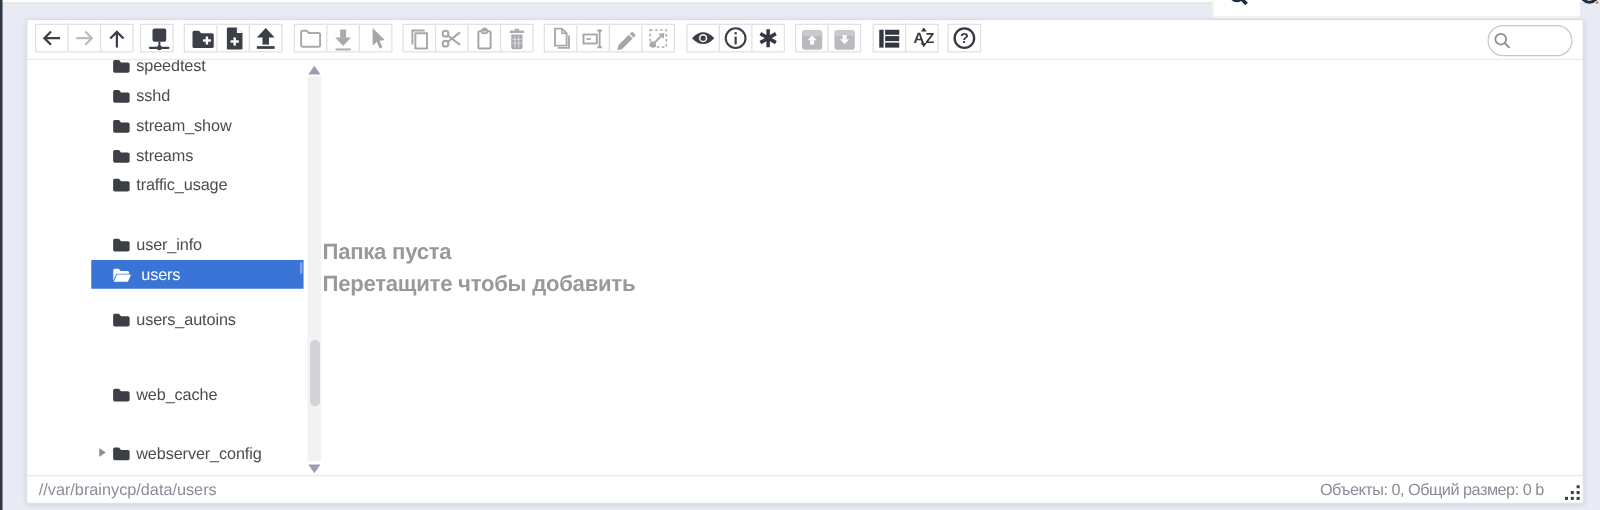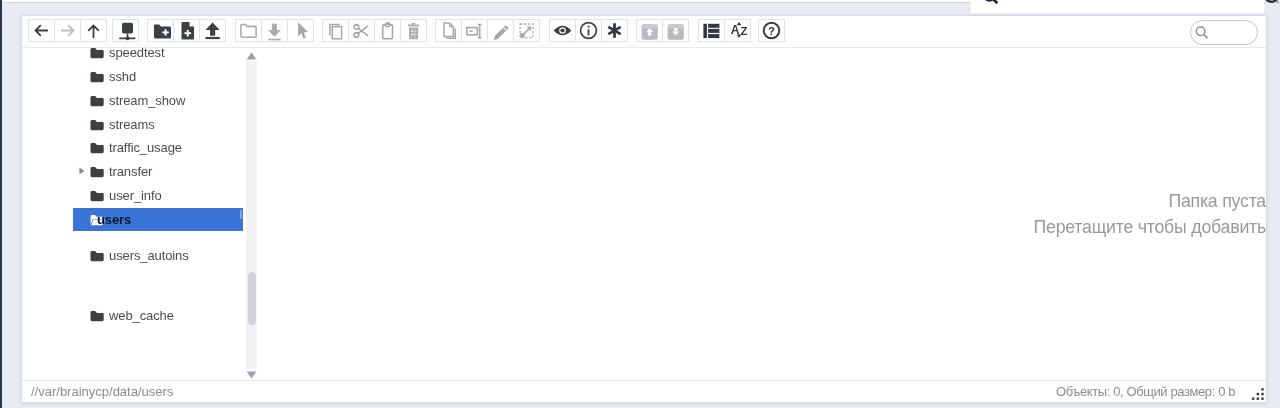--- a/index.html
+++ b/index.html
@@ -22,29 +22,29 @@
 .tb svg { display:block; }
 #searchpill { left:1190px; top:20px; width:68px; height:25px; border:1px solid #c6c7ca;
   border-radius:13px; background:#fff; z-index:5; }
 #tree { left:22px; top:48px; width:221px; height:332px; overflow:hidden; background:#fff; z-index:3; }
 .row { position:absolute; left:0; width:221px; height:23px; line-height:23px; }
 .ex { position:absolute; left:57px; top:7px; }
 .fi { position:absolute; left:68px; top:6px; }
 .lbl { position:absolute; left:87px; top:0; font-size:13px; color:#4a4c4f; letter-spacing:-0.1px; }
 .sel { background:#3a74d6; left:51px; width:170px; }
 .sel .fi { left:17px; }
-.sel .lbl { left:24px; color:#0f172a; font-weight:bold; }
+.sel .lbl { left:40px; color:#ffffff; font-weight:normal; }
 .sel:after { content:""; position:absolute; right:1.5px; top:2px; width:2px; height:9px;
   background:rgba(255,255,255,0.35); }
 #sbup { left:246px; top:52px; z-index:4; }
 #sbtrack { left:246px; top:61px; width:11px; height:308px; background:#f2f2f5; z-index:3; }
 #sbthumb { left:247.5px; top:272px; width:8px; height:53px; background:#d2d2d7; border-radius:4px; z-index:4; }
 #sbdown { left:246px; top:371px; z-index:4; }
-#empty { left:258px; top:188px; width:1008px; text-align:right; font-size:17.7px;
-  font-weight:normal; color:#98999d; line-height:26px; z-index:2; letter-spacing:-0.2px; }
+#empty { left:258px; top:188px; width:1008px; text-align:left; font-size:17.7px;
+  font-weight:bold; color:#98999d; line-height:26px; z-index:2; letter-spacing:-0.2px; }
 #status { left:22px; top:380px; width:1244px; height:22px; background:#fff;
   border-top:1px solid #e7e7ea; z-index:5; font-size:13px; color:#8a8d96; line-height:21px; }
 #path { position:absolute; left:9px; top:0; }
 #objs { position:absolute; right:31px; top:0; letter-spacing:-0.4px; }
 #grip { left:1252px; top:387.5px; z-index:6; }
 </style>
 </head>
 <body>
 <div id="topstrip" class="abs"></div>
 <div id="leftline" class="abs"></div>
@@ -203,29 +203,20 @@
         <path d="M0.5,2.4 Q0.5,1 1.9,1 H5.2 L6.8,3 H12.3 Q13.7,3 13.7,4.4 V9.8 Q13.7,11.2 12.3,11.2 H1.9 Q0.5,11.2 0.5,9.8 Z" fill="#3c3f44"></path>
       </svg>
       <span class="lbl">traffic_usage</span>
     </div>
 <div class="row" style="top:65px">
       <svg class="fi" width="14" height="12" viewBox="0 0 14 12">
         <path d="M0.5,2.4 Q0.5,1 1.9,1 H5.2 L6.8,3 H12.3 Q13.7,3 13.7,4.4 V9.8 Q13.7,11.2 12.3,11.2 H1.9 Q0.5,11.2 0.5,9.8 Z" fill="#3c3f44"></path>
       </svg>
       <span class="lbl">streams</span>
     </div>
-<div class="row" style="top:112px">
-      <svg class="ex" width="6" height="8" viewBox="0 0 6 8">
-        <polygon points="0.4,0.4 5.6,4 0.4,7.6" fill="#8f9094"></polygon>
-      </svg>
-      <svg class="fi" width="14" height="12" viewBox="0 0 14 12">
-        <path d="M0.5,2.4 Q0.5,1 1.9,1 H5.2 L6.8,3 H12.3 Q13.7,3 13.7,4.4 V9.8 Q13.7,11.2 12.3,11.2 H1.9 Q0.5,11.2 0.5,9.8 Z" fill="#3c3f44"></path>
-      </svg>
-      <span class="lbl">transfer</span>
-    </div>
 <div class="row" style="top:136px">
       <svg class="fi" width="14" height="12" viewBox="0 0 14 12">
         <path d="M0.5,2.4 Q0.5,1 1.9,1 H5.2 L6.8,3 H12.3 Q13.7,3 13.7,4.4 V9.8 Q13.7,11.2 12.3,11.2 H1.9 Q0.5,11.2 0.5,9.8 Z" fill="#3c3f44"></path>
       </svg>
       <span class="lbl">user_info</span>
     </div>
 <div class="row sel" style="top:160px">
       <svg class="fi" width="15" height="12" viewBox="0 0 15 12">
         <path d="M0.6,10.6 V2.2 Q0.6,1 1.8,1 H5 L6.5,2.8 H12.1 Q13.3,2.8 13.3,4 V4.9 H3.9 Q3.1,4.9 2.8,5.6 Z" fill="#fff"></path>
         <path d="M1.1,11.3 L3.3,6.2 Q3.55,5.6 4.2,5.6 H14 Q14.9,5.6 14.55,6.4 L12.6,10.8 Q12.35,11.3 11.75,11.3 Z" fill="#fff"></path>
@@ -236,20 +227,29 @@
       <svg class="fi" width="14" height="12" viewBox="0 0 14 12">
         <path d="M0.5,2.4 Q0.5,1 1.9,1 H5.2 L6.8,3 H12.3 Q13.7,3 13.7,4.4 V9.8 Q13.7,11.2 12.3,11.2 H1.9 Q0.5,11.2 0.5,9.8 Z" fill="#3c3f44"></path>
       </svg>
       <span class="lbl">users_autoins</span>
     </div>
 <div class="row" style="top:256px">
       <svg class="fi" width="14" height="12" viewBox="0 0 14 12">
         <path d="M0.5,2.4 Q0.5,1 1.9,1 H5.2 L6.8,3 H12.3 Q13.7,3 13.7,4.4 V9.8 Q13.7,11.2 12.3,11.2 H1.9 Q0.5,11.2 0.5,9.8 Z" fill="#3c3f44"></path>
       </svg>
       <span class="lbl">web_cache</span>
+    </div>
+<div class="row" style="top:303px">
+      <svg class="ex" width="6" height="8" viewBox="0 0 6 8">
+        <polygon points="0.4,0.4 5.6,4 0.4,7.6" fill="#8f9094"></polygon>
+      </svg>
+      <svg class="fi" width="14" height="12" viewBox="0 0 14 12">
+        <path d="M0.5,2.4 Q0.5,1 1.9,1 H5.2 L6.8,3 H12.3 Q13.7,3 13.7,4.4 V9.8 Q13.7,11.2 12.3,11.2 H1.9 Q0.5,11.2 0.5,9.8 Z" fill="#3c3f44"></path>
+      </svg>
+      <span class="lbl">webserver_config</span>
     </div>
 </div>
 <svg id="sbup" class="abs" width="11" height="8" viewBox="0 0 11 8">
     <polygon points="5.5,0.5 0.6,7.5 10.4,7.5" fill="#9a9eb2"></polygon>
   </svg>
 <div id="sbtrack" class="abs"></div>
 <div id="sbthumb" class="abs"></div>
 <svg id="sbdown" class="abs" width="11" height="8" viewBox="0 0 11 8">
     <polygon points="0.6,0.5 10.4,0.5 5.5,7.5" fill="#9a9eb2"></polygon>
   </svg>

